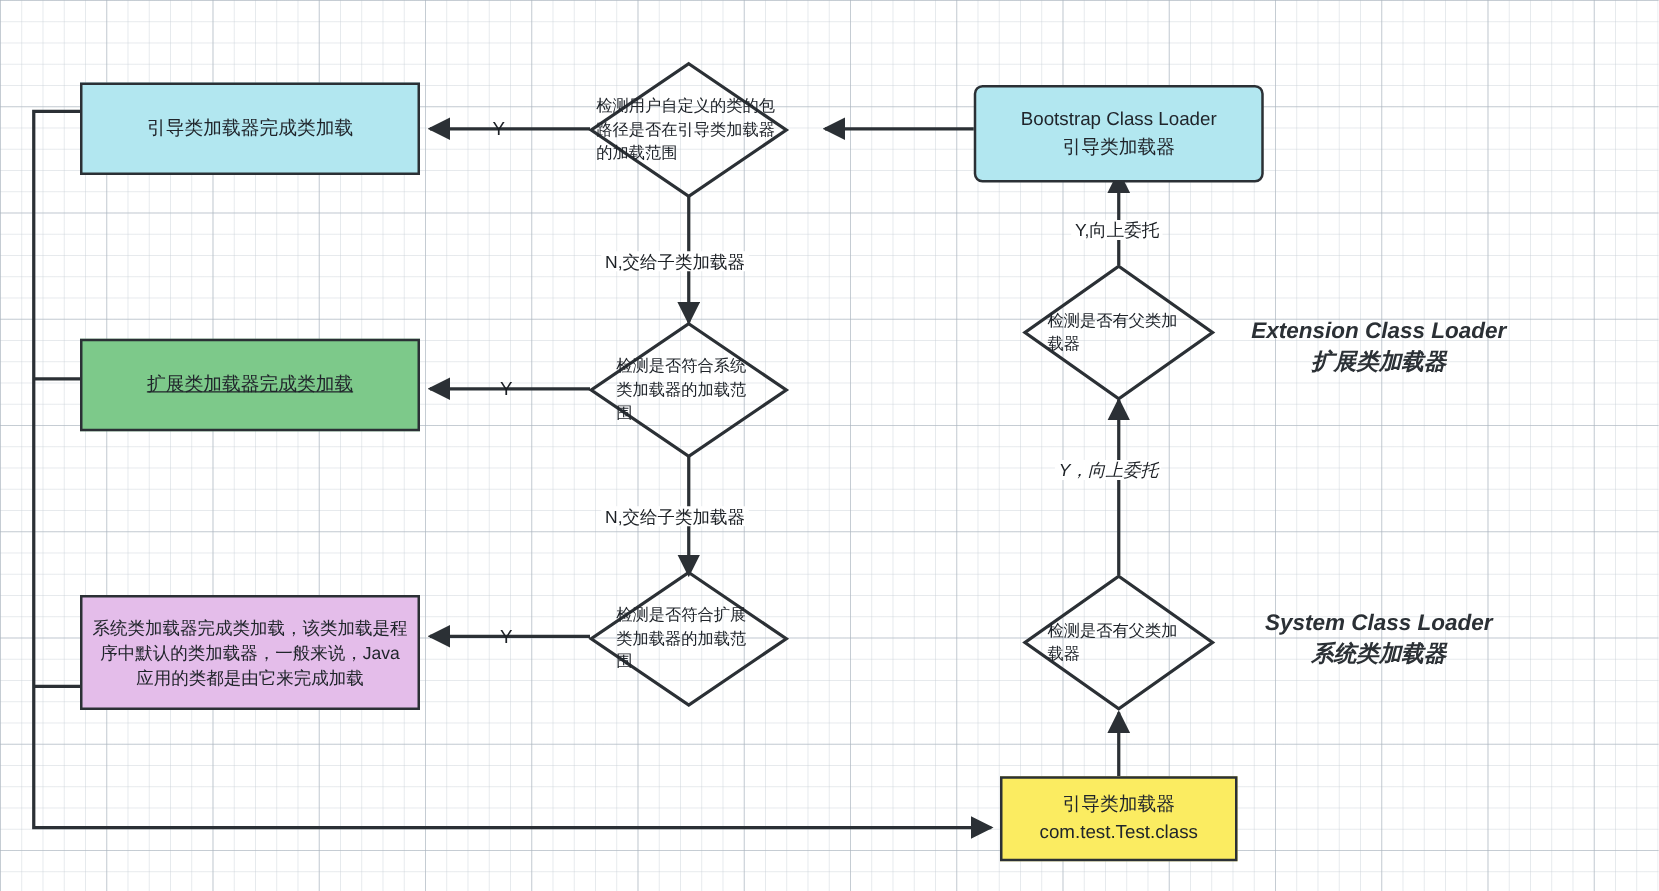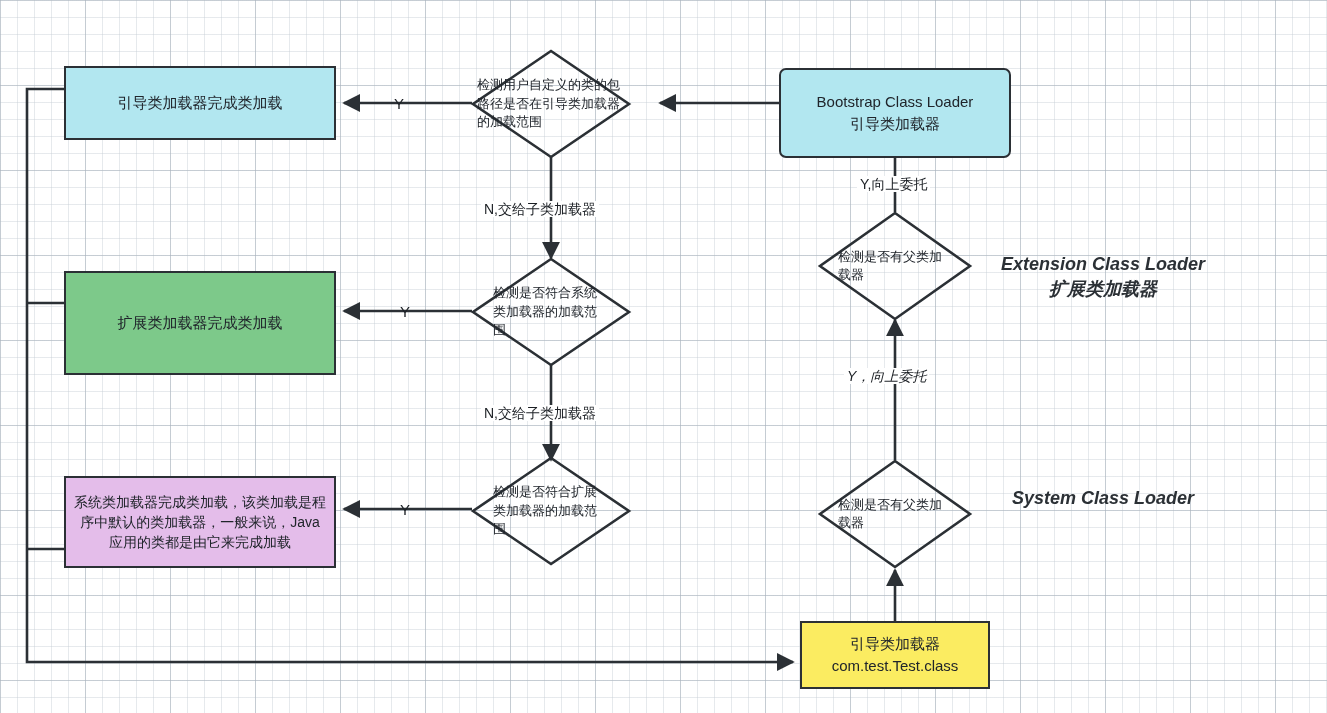--- a/index.html
+++ b/index.html
@@ -127,21 +127,21 @@
       <path d="M 64 89 L 27 89 L 27 662 L 793 662" marker-end="url(#arrow)"></path>
       <path d="M 64 303 L 27 303"></path>
       <path d="M 64 549 L 27 549"></path>
     </g>
   </svg>
 
   <div class="node boxnode cyan fs15" style="left:64px; top:66px; width:272px; height:74px;">
     <span>引导类加载器完成类加载</span>
   </div>
 
-  <div class="node boxnode green fs15" style="left:64px; top:271px; width:272px; height:104px;">
+  <div class="node boxnode green fs15" style="left:64px; top:271px; width:272px; height:74px;text-decoration:underline;">
     <span>扩展类加载器完成类加载</span>
   </div>
 
   <div class="node boxnode purple fs14" style="left:64px; top:476px; width:272px; height:92px;">
     <span>系统类加载器完成类加载，该类加载是程序中默认的类加载器，一般来说，Java应用的类都是由它来完成加载</span>
   </div>
 
   <div class="diamond-wrap" style="left:471px; top:49px; width:160px; height:110px;">
     <svg width="160" height="110" viewBox="0 0 160 110">
       <polygon points="80,2 158,55 80,108 2,55" fill="#ffffff" fill-opacity="0" stroke="#2b3035" stroke-width="2.6"></polygon>
@@ -156,21 +156,21 @@
     <div class="diamond-label fs13" style="padding:0 22px;">检测是否符合系统类加载器的加载范围</div>
   </div>
 
   <div class="diamond-wrap" style="left:471px; top:456px; width:160px; height:110px;">
     <svg width="160" height="110" viewBox="0 0 160 110">
       <polygon points="80,2 158,55 80,108 2,55" fill="#ffffff" fill-opacity="0" stroke="#2b3035" stroke-width="2.6"></polygon>
     </svg>
     <div class="diamond-label fs13" style="padding:0 22px;">检测是否符合扩展类加载器的加载范围</div>
   </div>
 
-  <div class="node boxnode rounded cyan fs15" style="left:779px; top:68px; width:232px; height:90px; flex-direction:column;">
+  <div class="node boxnode rounded cyan fs15" style="left:779px; top:68px; width:232px; height:78px; flex-direction:column;">
     <span>Bootstrap Class Loader</span>
     <span>引导类加载器</span>
   </div>
 
   <div class="diamond-wrap" style="left:818px; top:211px; width:154px; height:110px;">
     <svg width="154" height="110" viewBox="0 0 154 110">
       <polygon points="77,2 152,55 77,108 2,55" fill="#ffffff" fill-opacity="0" stroke="#2b3035" stroke-width="2.6"></polygon>
     </svg>
     <div class="diamond-label fs13" style="padding:0 20px;">检测是否有父类加载器</div>
   </div>
@@ -187,20 +187,21 @@
     <span>com.test.Test.class</span>
   </div>
 
   <div class="side-title fs18" style="left:994px; top:252px; width:218px;">
     <div>Extension Class Loader</div>
     <div>扩展类加载器</div>
   </div>
 
   <div class="side-title fs18" style="left:1005px; top:486px; width:196px;">
     <div>System Class Loader</div>
+    <div>系统类加载器</div>
   </div>
 
   <div class="edge-label fs15" style="left:394px; top:96px;">Y</div>
 
   <div class="edge-label fs15" style="left:400px; top:304px;">Y</div>
 
   <div class="edge-label fs15" style="left:400px; top:502px;">Y</div>
 
   <div class="edge-label fs14" style="left:481px; top:201px; background:#ffffff; padding:1px 3px;">N,交给子类加载器</div>
 

